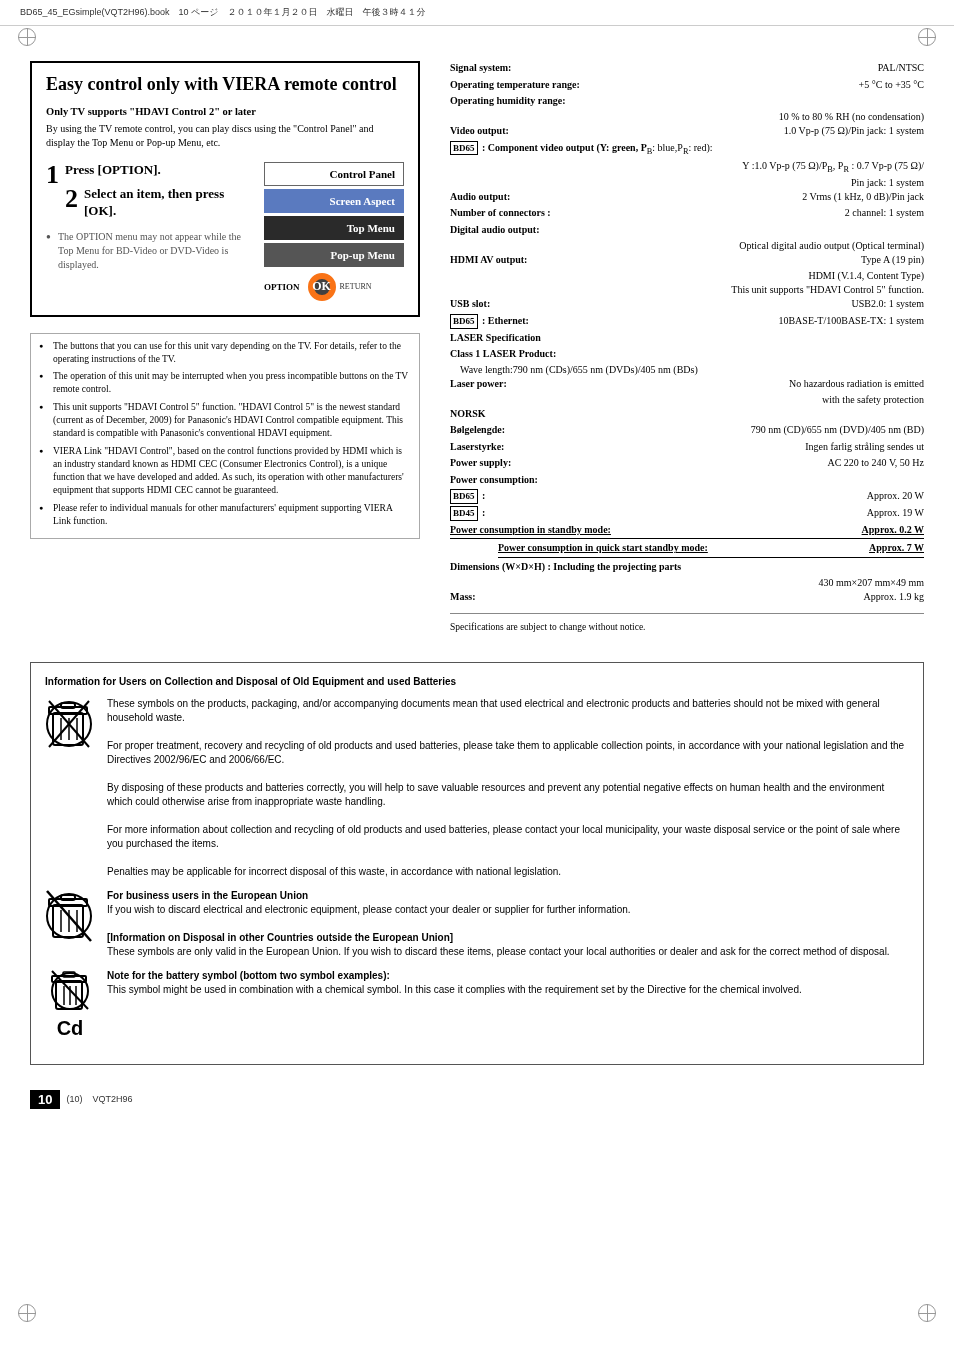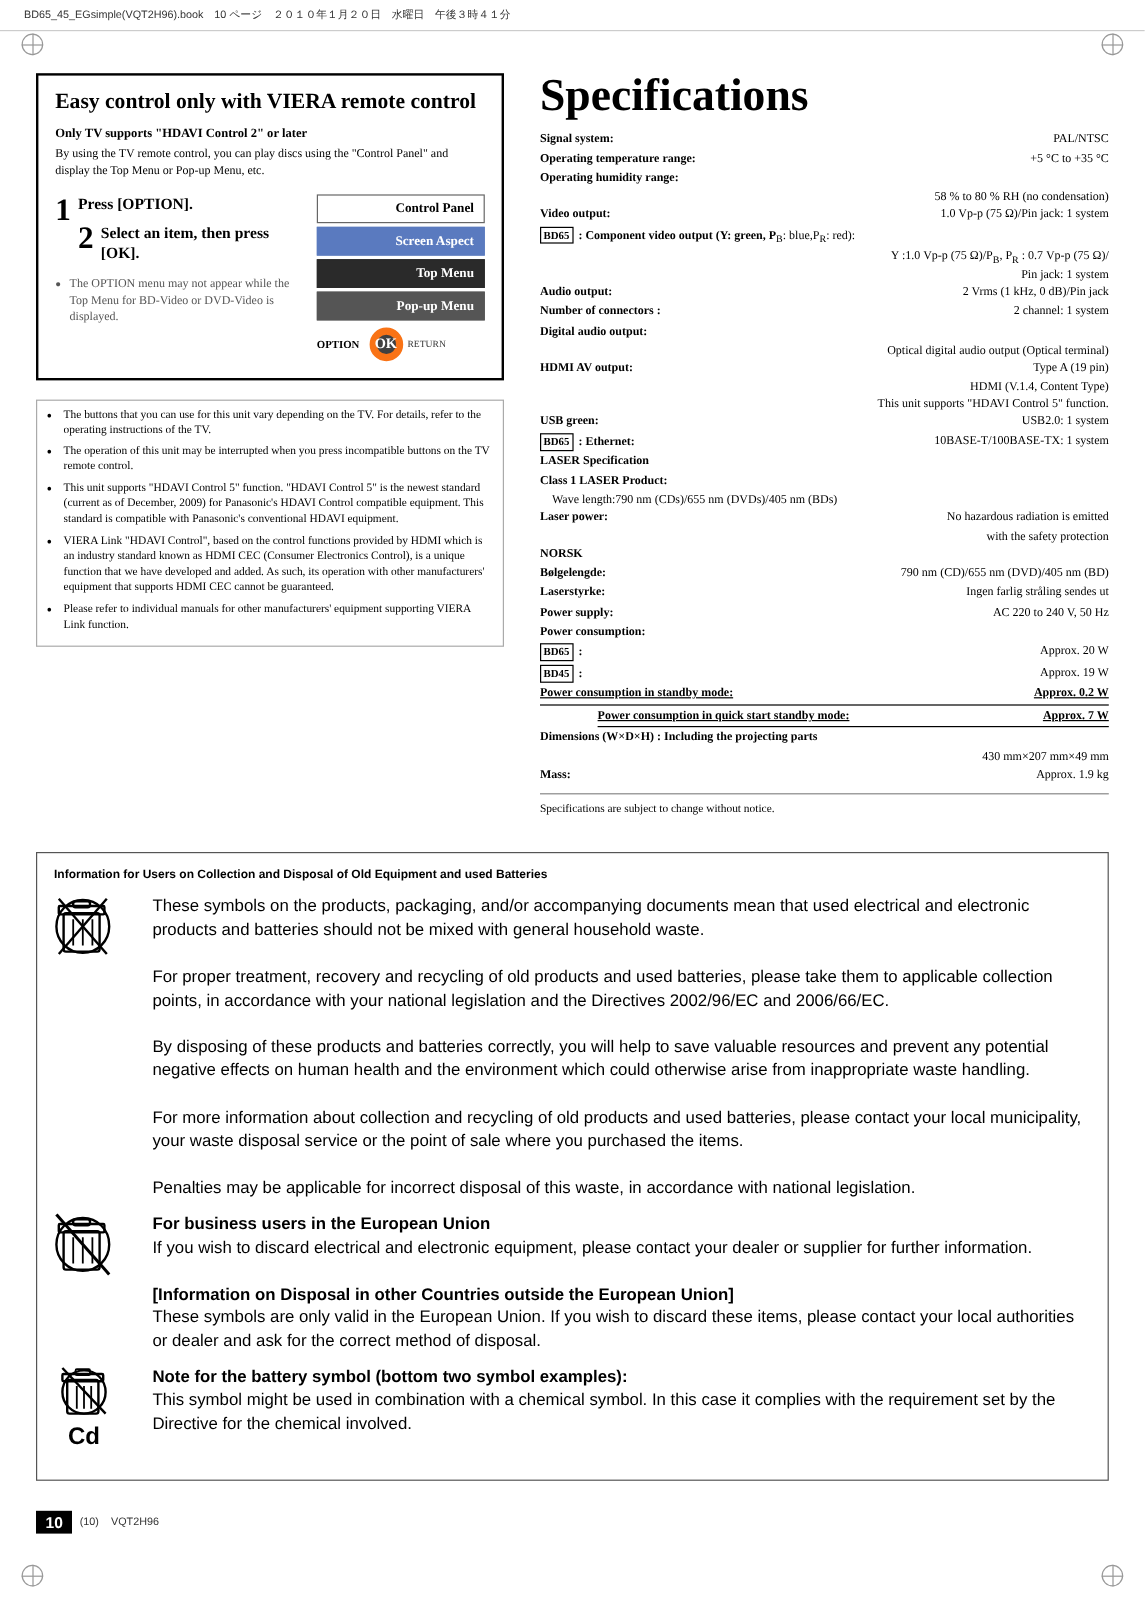--- a/index.html
+++ b/index.html
@@ -295,23 +295,22 @@
       align-items: flex-start;
     }
 
     .bottom-icon {
       width: 50px;
       flex-shrink: 0;
     }
 
     .bottom-text {
       flex: 1;
-      font-size: 14px;
+      font-size: 10px;
       line-height: 1.4;
-      margin-left: 20px;
     }
 
     
     .page-footer {
       padding: 5px 30px;
       display: flex;
       align-items: center;
       gap: 6px;
     }
     .page-num-box {
@@ -419,38 +418,37 @@
       <div class="note-box-bullet">The operation of this unit may be interrupted when you press incompatible buttons on the TV remote control.</div>
       <div class="note-box-bullet">This unit supports "HDAVI Control 5" function. "HDAVI Control 5" is the newest standard (current as of December, 2009) for Panasonic's HDAVI Control compatible equipment. This standard is compatible with Panasonic's conventional HDAVI equipment.</div>
       <div class="note-box-bullet">VIERA Link "HDAVI Control", based on the control functions provided by HDMI which is an industry standard known as HDMI CEC (Consumer Electronics Control), is a unique function that we have developed and added. As such, its operation with other manufacturers' equipment that supports HDMI CEC cannot be guaranteed.</div>
       <div class="note-box-bullet">Please refer to individual manuals for other manufacturers' equipment supporting VIERA Link function.</div>
     </div>
 
   </div>
 
   <div class="right-col">
 
-    <div class="specs-title">Specifications</div>
 
     <div class="specs-table">
 
       <div class="spec-row">
         <span class="spec-label">Signal system:</span>
         <span class="spec-value">PAL/NTSC</span>
       </div>
 
       <div class="spec-row">
         <span class="spec-label">Operating temperature range:</span>
         <span class="spec-value">+5 °C to +35 °C</span>
       </div>
 
       <div class="spec-full">
         <span class="label">Operating humidity range:</span>
       </div>
-      <div class="spec-indent" style="text-align:right;">58 % to 80 % RH (no condensation)</div>
+      <div class="spec-indent" style="text-align:right;">10 % to 80 % RH (no condensation)</div>
 
       <div class="spec-row">
         <span class="spec-label">Video output:</span>
         <span class="spec-value">1.0 Vp-p (75 Ω)/Pin jack: 1 system</span>
       </div>
 
       <div class="spec-full">
         <span class="bd-badge">BD65</span>
         <span class="label"> : Component video output (Y: green, P</span><sub>B</sub>: blue,P<sub>R</sub>: red):
       </div>
@@ -474,21 +472,21 @@
 
       <div class="spec-row">
         <span class="spec-label">HDMI AV output:</span>
         <span class="spec-value">Type A (19 pin)</span>
       </div>
       <div style="text-align:right;font-size:10px;line-height:1.4;">HDMI (V.1.4, Content Type)</div>
       <div style="text-align:right;font-size:10px;line-height:1.4;">This unit supports "HDAVI Control 5" function.</div>
 
 
       <div class="spec-row">
-        <span class="spec-label">USB green:</span>
+        <span class="spec-label">USB slot:</span>
         <span class="spec-value">USB2.0: 1 system</span>
       </div>
 
       <div class="spec-row">
         <span class="spec-label"><span class="bd-badge">BD65</span> : Ethernet:</span>
         <span class="spec-value">10BASE-T/100BASE-TX: 1 system</span>
       </div>
 
       <div class="spec-full"><span class="label">LASER Specification</span></div>
       <div class="spec-full"><span class="label">Class 1 LASER Product:</span></div>

